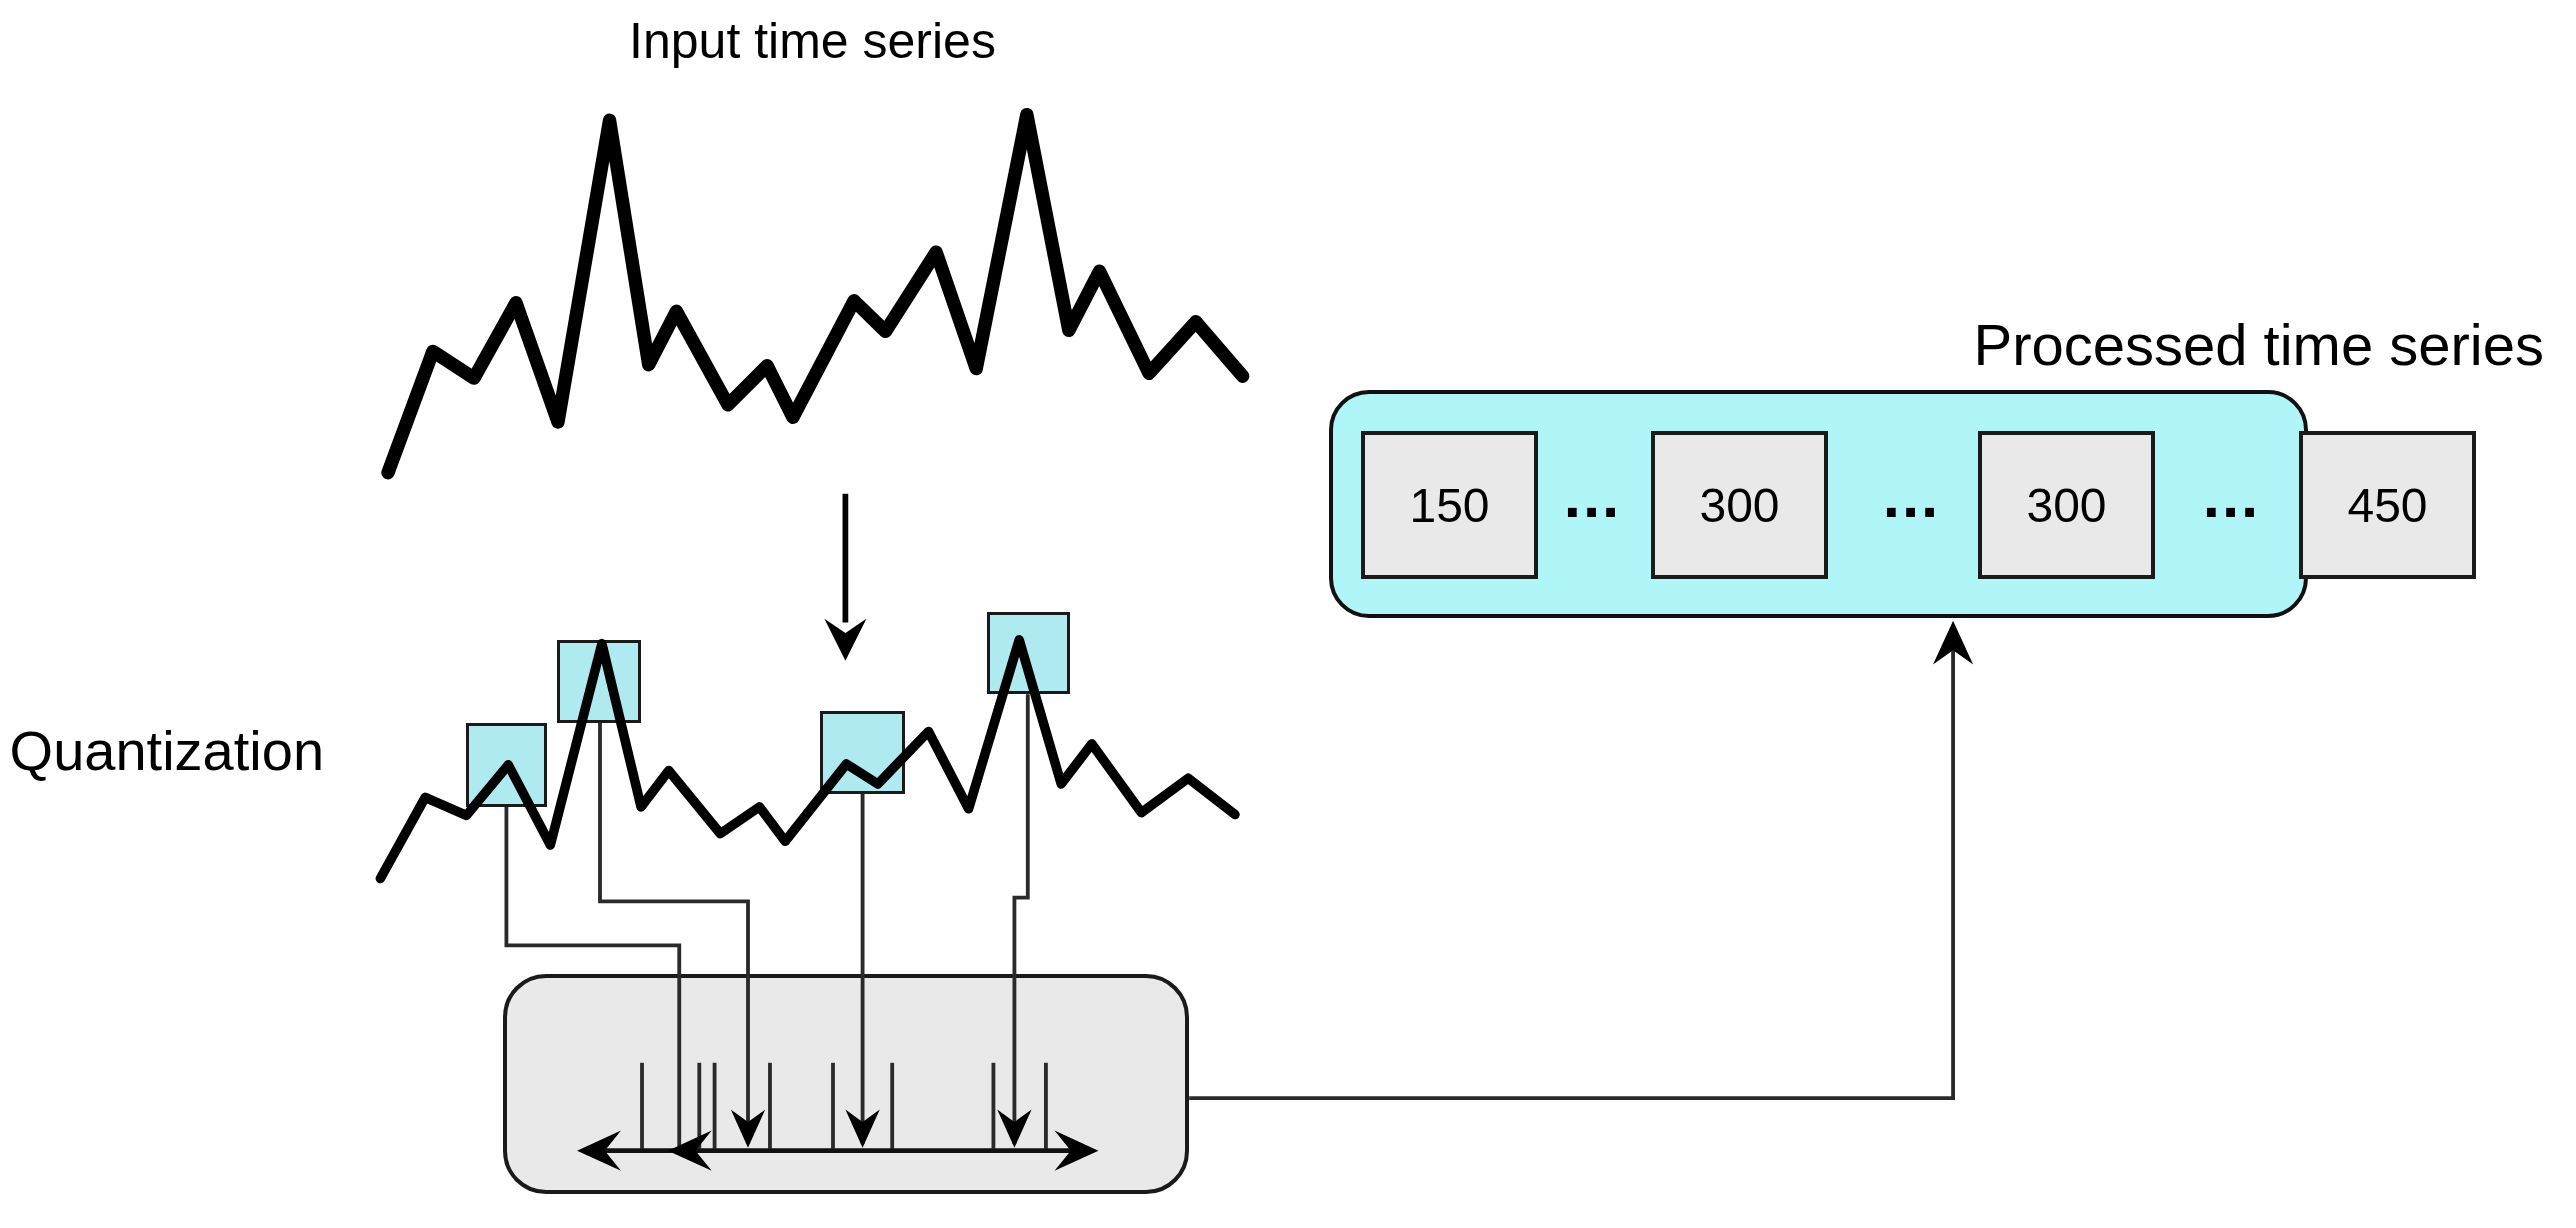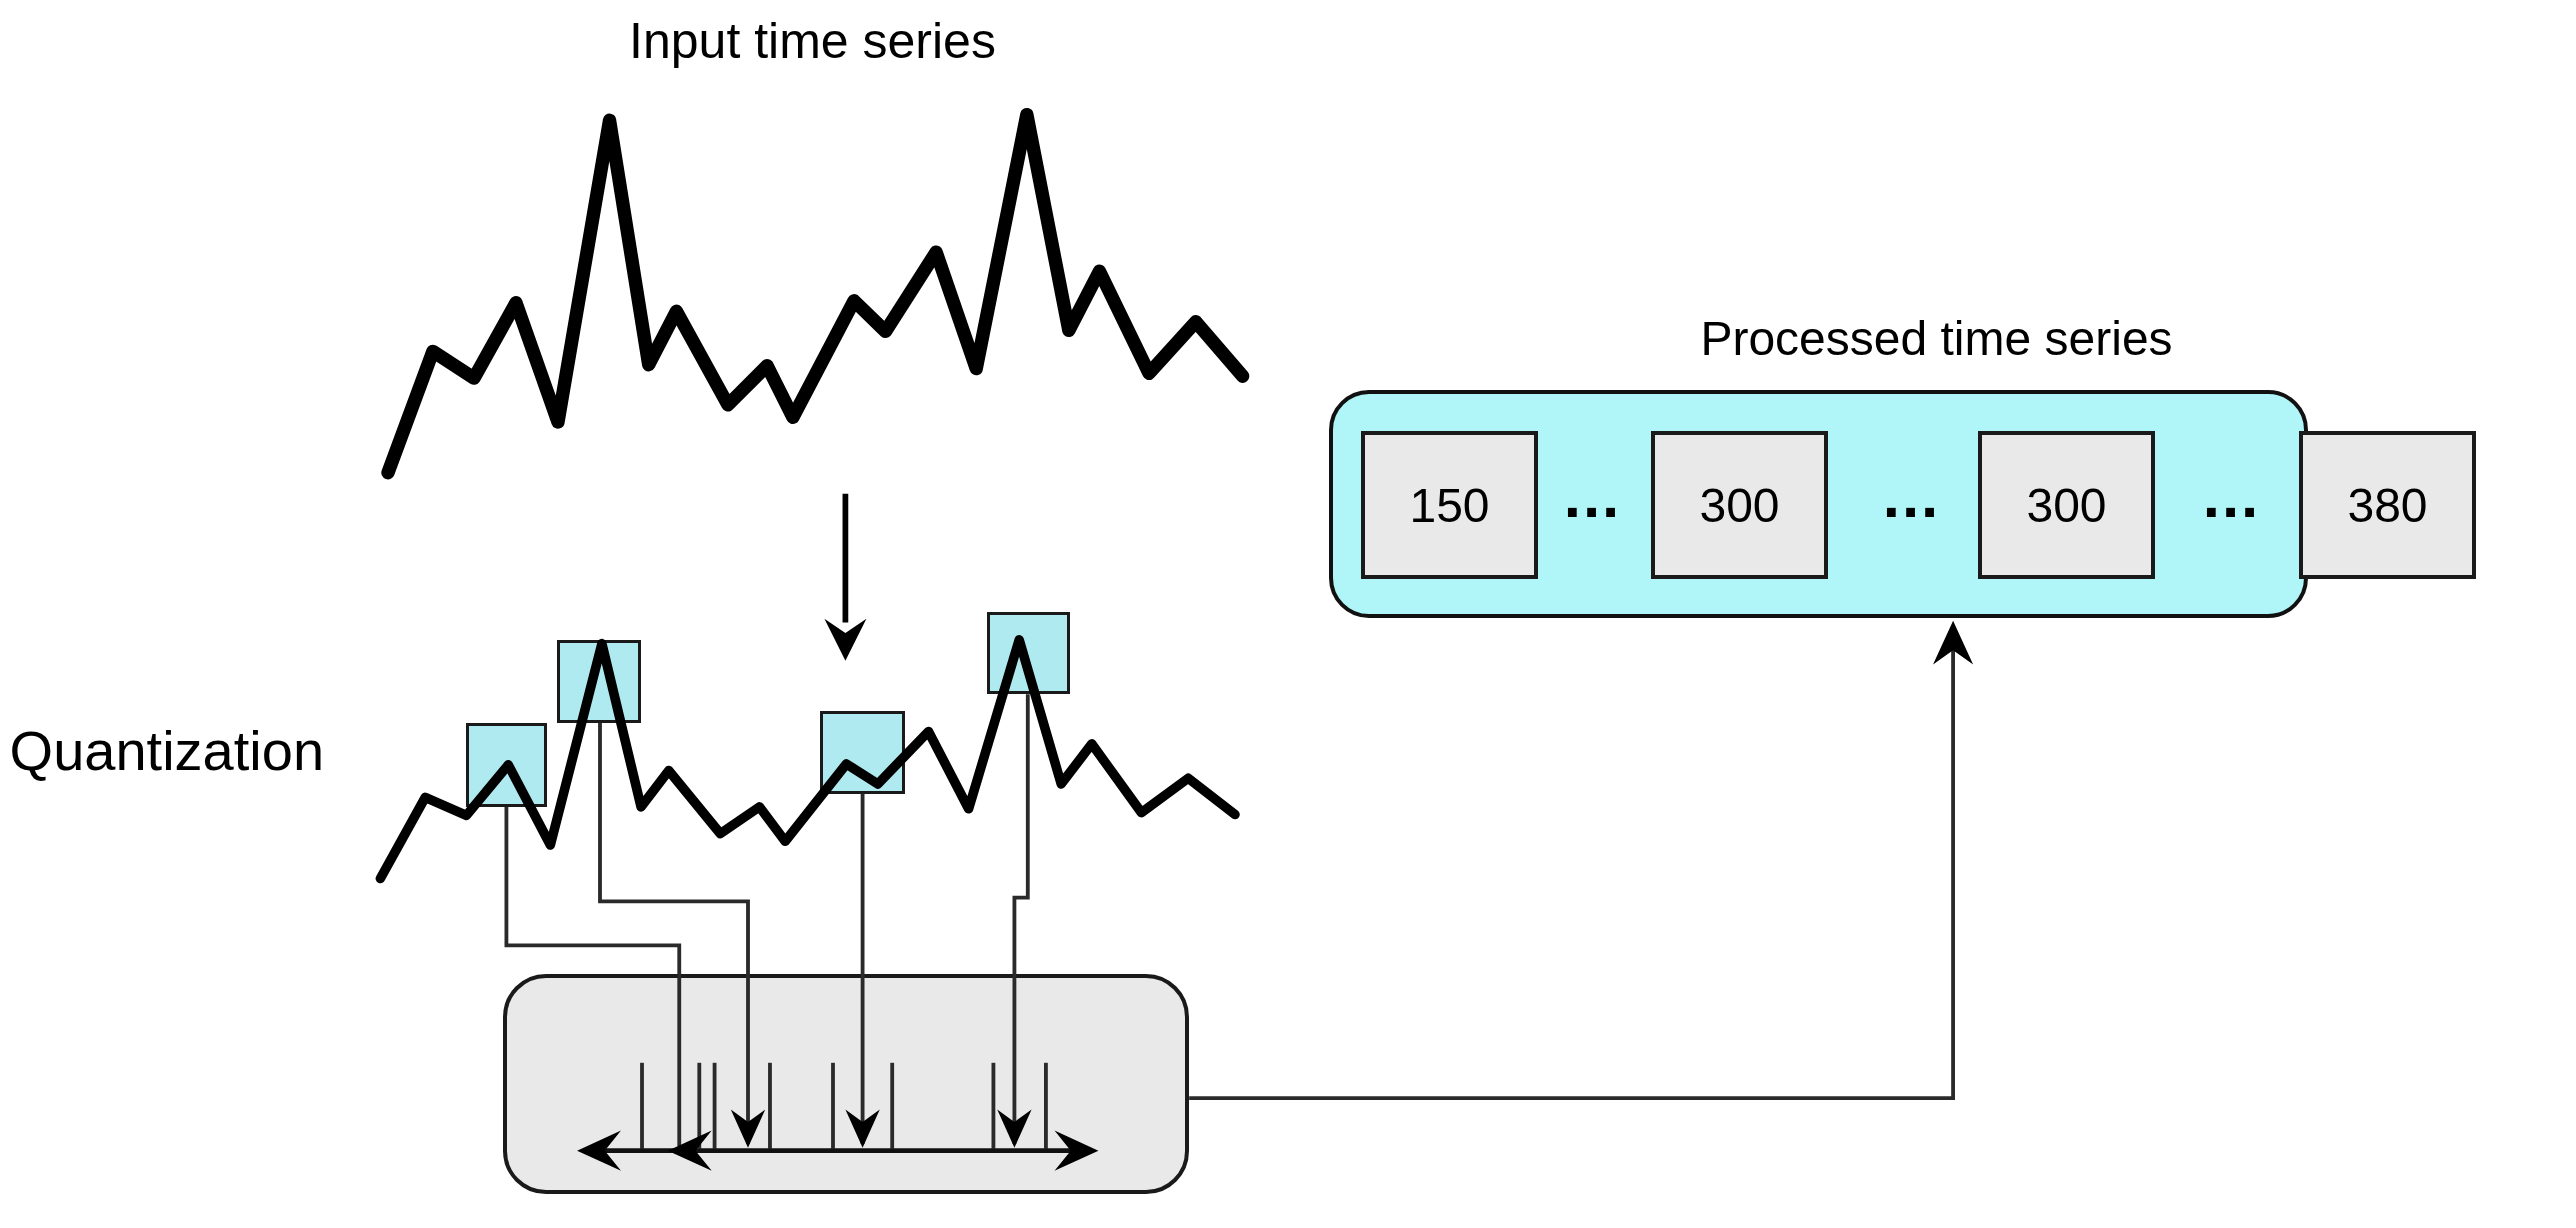--- a/index.html
+++ b/index.html
@@ -10,21 +10,21 @@
     background: #ffffff;
     font-family: "Liberation Sans", sans-serif;
     color: #000;
     overflow: hidden;
     border-radius: 6px;
   }
   .label { position: absolute; color: #000; }
   .title-input    { left: 478px; top: 11.5px;  width: 669px;  text-align: center; font-size: 50px; }
   .label-mean     { left: 57px;  top: 237px; width: 306px;  text-align: center; font-size: 50px; line-height: 1.38; white-space: pre-line; }
   .label-quant    { left: 9.6px;  top: 718px; width: 363px;  text-align: left;   font-size: 56px; }
-  .title-processed{ left: 1329px; top: 311px; width: 1215px; text-align: center; font-size: 48px; }
+  .title-processed{ left: 1329px; top: 311px; width: 1215px; text-align: right; font-size: 58px; }
 
   .quantizer-box {
     position: absolute; left: 503px; top: 974px; width: 686px; height: 220px;
     background: #e9e9e9; border: 4.8px solid #1a1a1a; border-radius: 43px; box-sizing: border-box;
   }
   .hl-box {
     position: absolute; background: #aeeaef; border: 3.8px solid #1a1a1a; box-sizing: border-box;
   }
   .hl1 { left: 466px;  top: 723px; width: 81px; height: 84px; }
   .hl2 { left: 557px;  top: 640px; width: 84px; height: 83px; }
@@ -73,21 +73,21 @@
   <div class="hl-box hl3"></div>
   <div class="hl-box hl4"></div>
 
   <div class="processed-container">
     <div class="cell cell1">150</div>
     <div class="dots dots1">...</div>
     <div class="cell cell2">300</div>
     <div class="dots dots2">...</div>
     <div class="cell cell3">300</div>
     <div class="dots dots3">...</div>
-    <div class="cell cell4">380</div>
+    <div class="cell cell4">450</div>
   </div>
 
   <svg class="overlay" width="2576" height="1228" viewBox="0 0 2697 1286">
 
     <path class="thin" d="M530 845 V990 H711 V1200"></path>
     <path class="thin" d="M628 757 V944 H783 V1198"></path>
     <path class="thin" d="M903 831 V1198"></path>
     <path class="thin" d="M1076 727 V940 H1062 V1198"></path>
 
     <g stroke="#2a2a2a" stroke-width="4">

